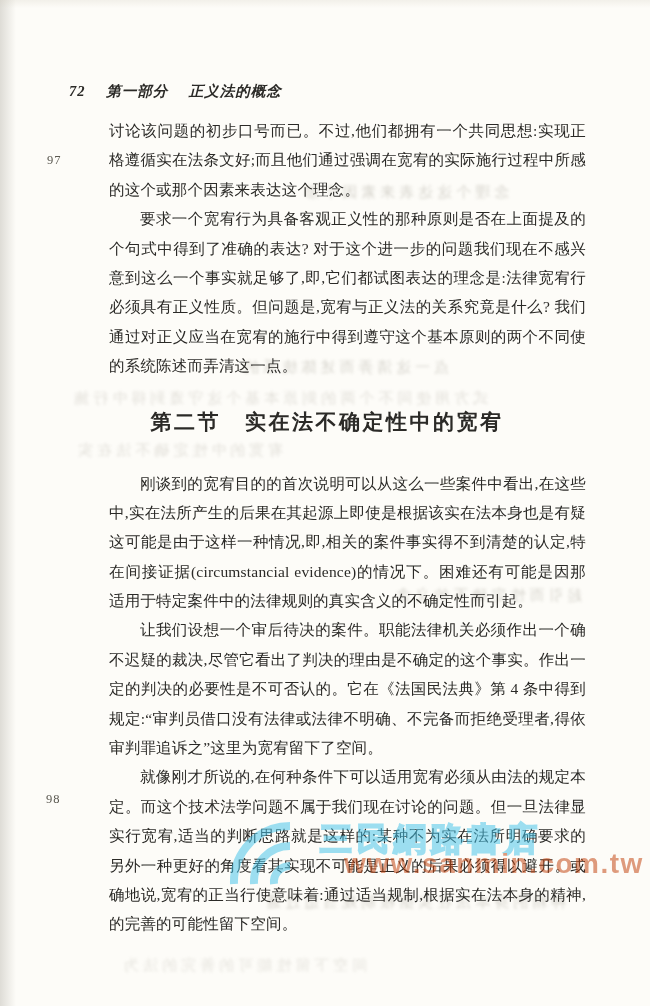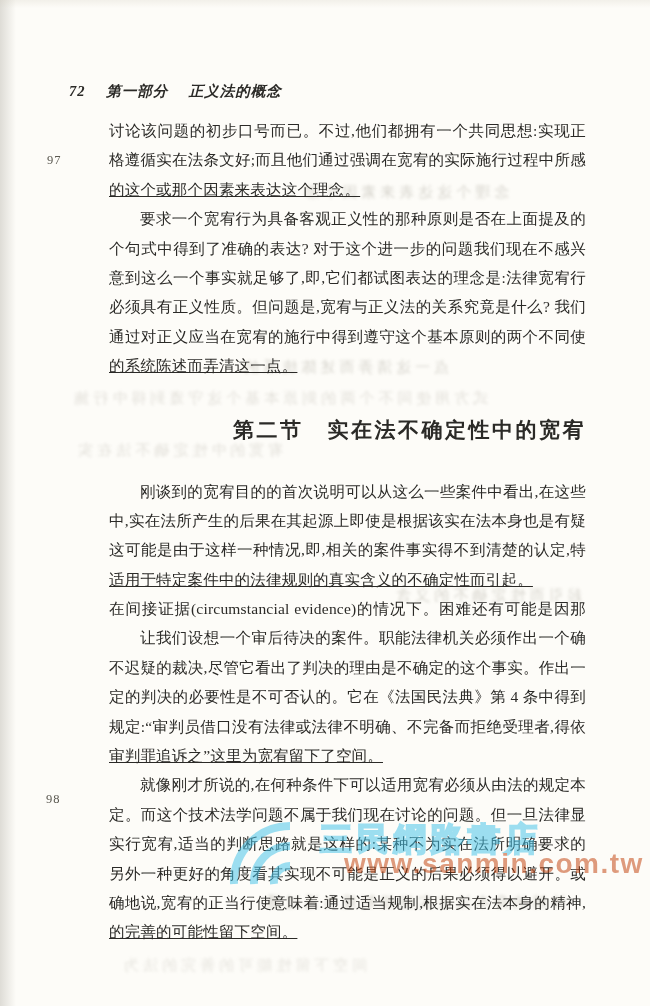--- a/index.html
+++ b/index.html
@@ -18,24 +18,24 @@
     letter-spacing:1px;white-space:nowrap;font-style:italic;}
   .header .hsp{margin-left:16px;}
 
   .margin-num{position:absolute;font-size:12.5px;color:#5a5850;letter-spacing:1px;margin-left:20px;}
   .mn-97{left:27px;top:153px;}
   .mn-98{left:26px;top:792px;}
 
   .textblock{position:absolute;left:68px;top:116px;width:518px;font-size:15.5px;}
   .line{height:29.4px;line-height:29.4px;text-align:justify;text-align-last:justify;
     letter-spacing:.2px;overflow:hidden;margin-left:41px;}
-  .line.end{text-align-last:left;text-decoration:underline;}
+  .line.end{text-align-last:left;}
   .line.ind{text-indent:31px;}
 
-  .sec-heading{margin:34px 0 32px;height:30px;line-height:30px;text-align:right;
+  .sec-heading{margin:26px 0 32px;height:30px;line-height:30px;text-align:center;
     font-size:21px;font-weight:bold;letter-spacing:2.5px;}
   .sec-heading .gap{display:inline-block;width:24px;}
 
   
   .noise{position:absolute;color:#a8a499;opacity:.45;filter:blur(1.5px);
     transform:scaleX(-1);font-size:15px;letter-spacing:4px;white-space:nowrap;
     pointer-events:none;}
   .n1{top:183px;left:300px;}
   .n2{top:358px;left:240px;}
   .n3{top:389px;left:70px;opacity:.32;}
@@ -96,22 +96,22 @@
     </div>
 
     <div class="sec-heading">
       <span>第二节</span><span class="gap"></span><span>实在法不确定性中的宽宥</span>
     </div>
 
     <div>
       <div class="line ind">刚谈到的宽宥目的的首次说明可以从这么一些案件中看出,在这些案件</div>
       <div class="line">中,实在法所产生的后果在其起源上即使是根据该实在法本身也是有疑问的。</div>
       <div class="line">这可能是由于这样一种情况,即,相关的案件事实得不到清楚的认定,特别是</div>
+      <div class="line">在间接证据(circumstancial evidence)的情况下。困难还有可能是因那些已经</div>
       <div class="line end">适用于特定案件中的法律规则的真实含义的不确定性而引起。</div>
-      <div class="line">在间接证据(circumstancial evidence)的情况下。困难还有可能是因那些已经</div>
     </div>
 
     <div>
       <div class="line ind">让我们设想一个审后待决的案件。职能法律机关必须作出一个确定的、</div>
       <div class="line">不迟疑的裁决,尽管它看出了判决的理由是不确定的这个事实。作出一项确</div>
       <div class="line">定的判决的必要性是不可否认的。它在《法国民法典》第 4 条中得到了明确的</div>
       <div class="line">规定:“审判员借口没有法律或法律不明确、不完备而拒绝受理者,得依据拒绝</div>
       <div class="line end">审判罪追诉之”这里为宽宥留下了空间。</div>
     </div>
 

